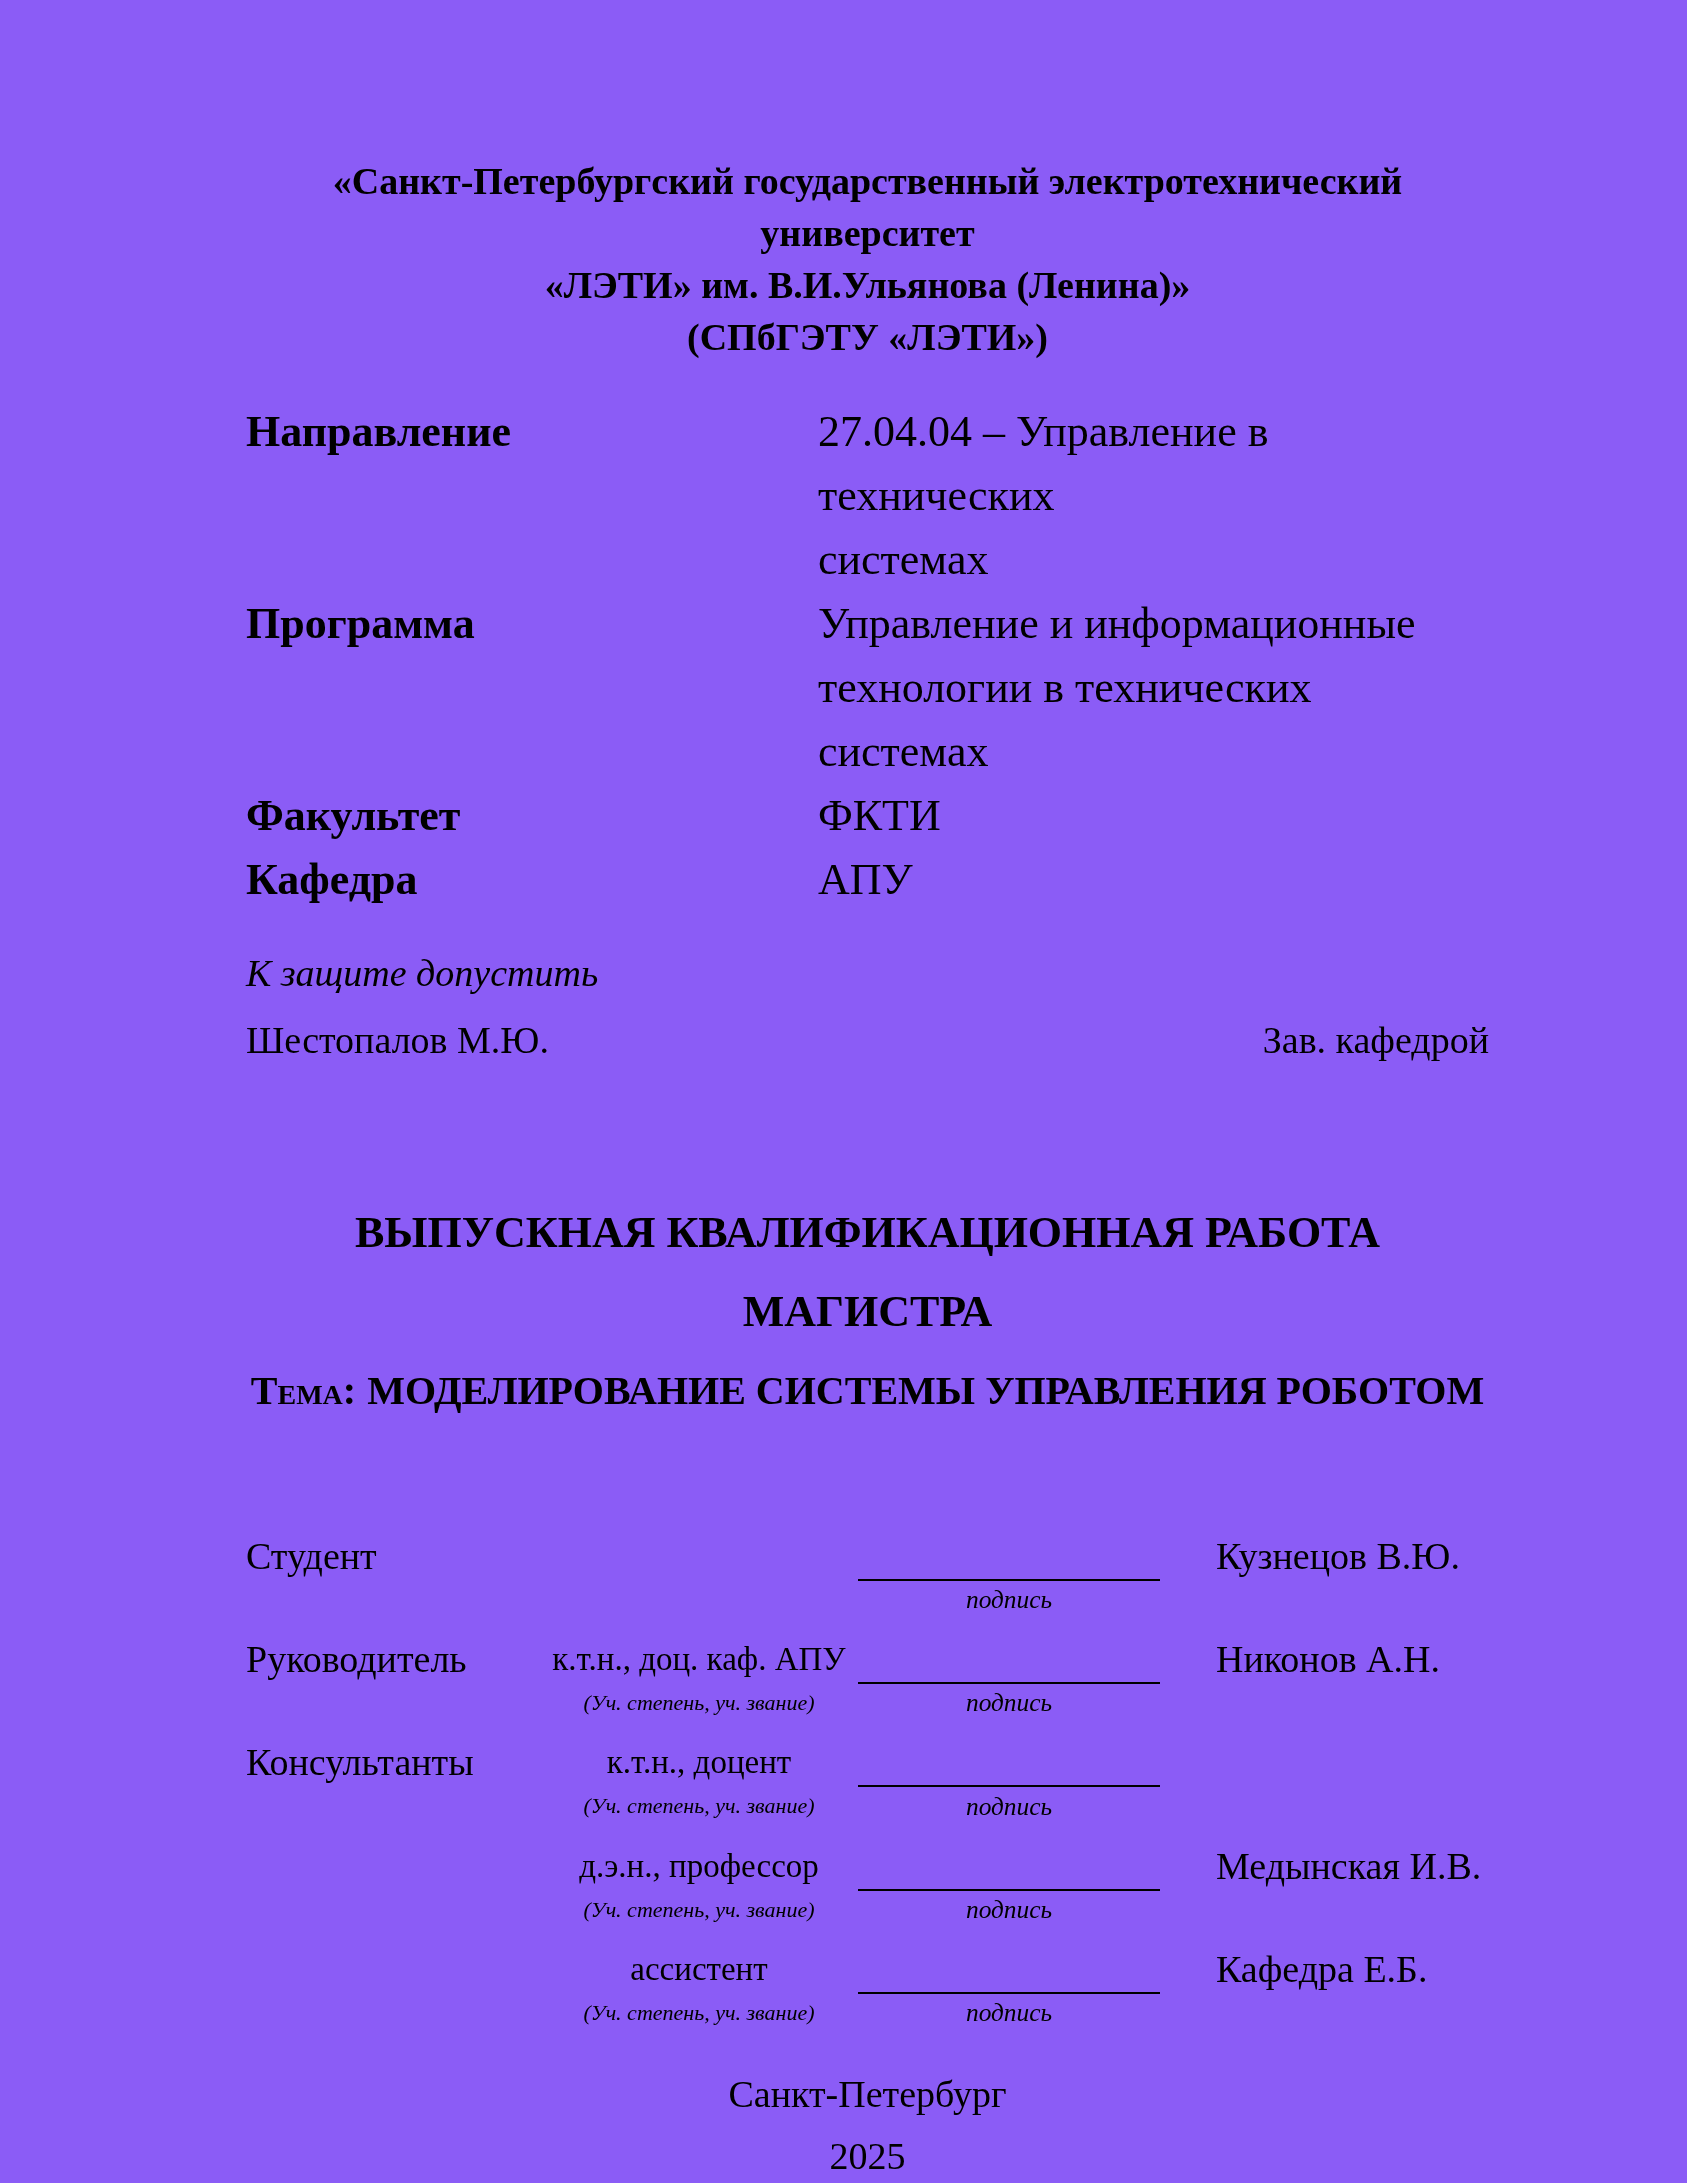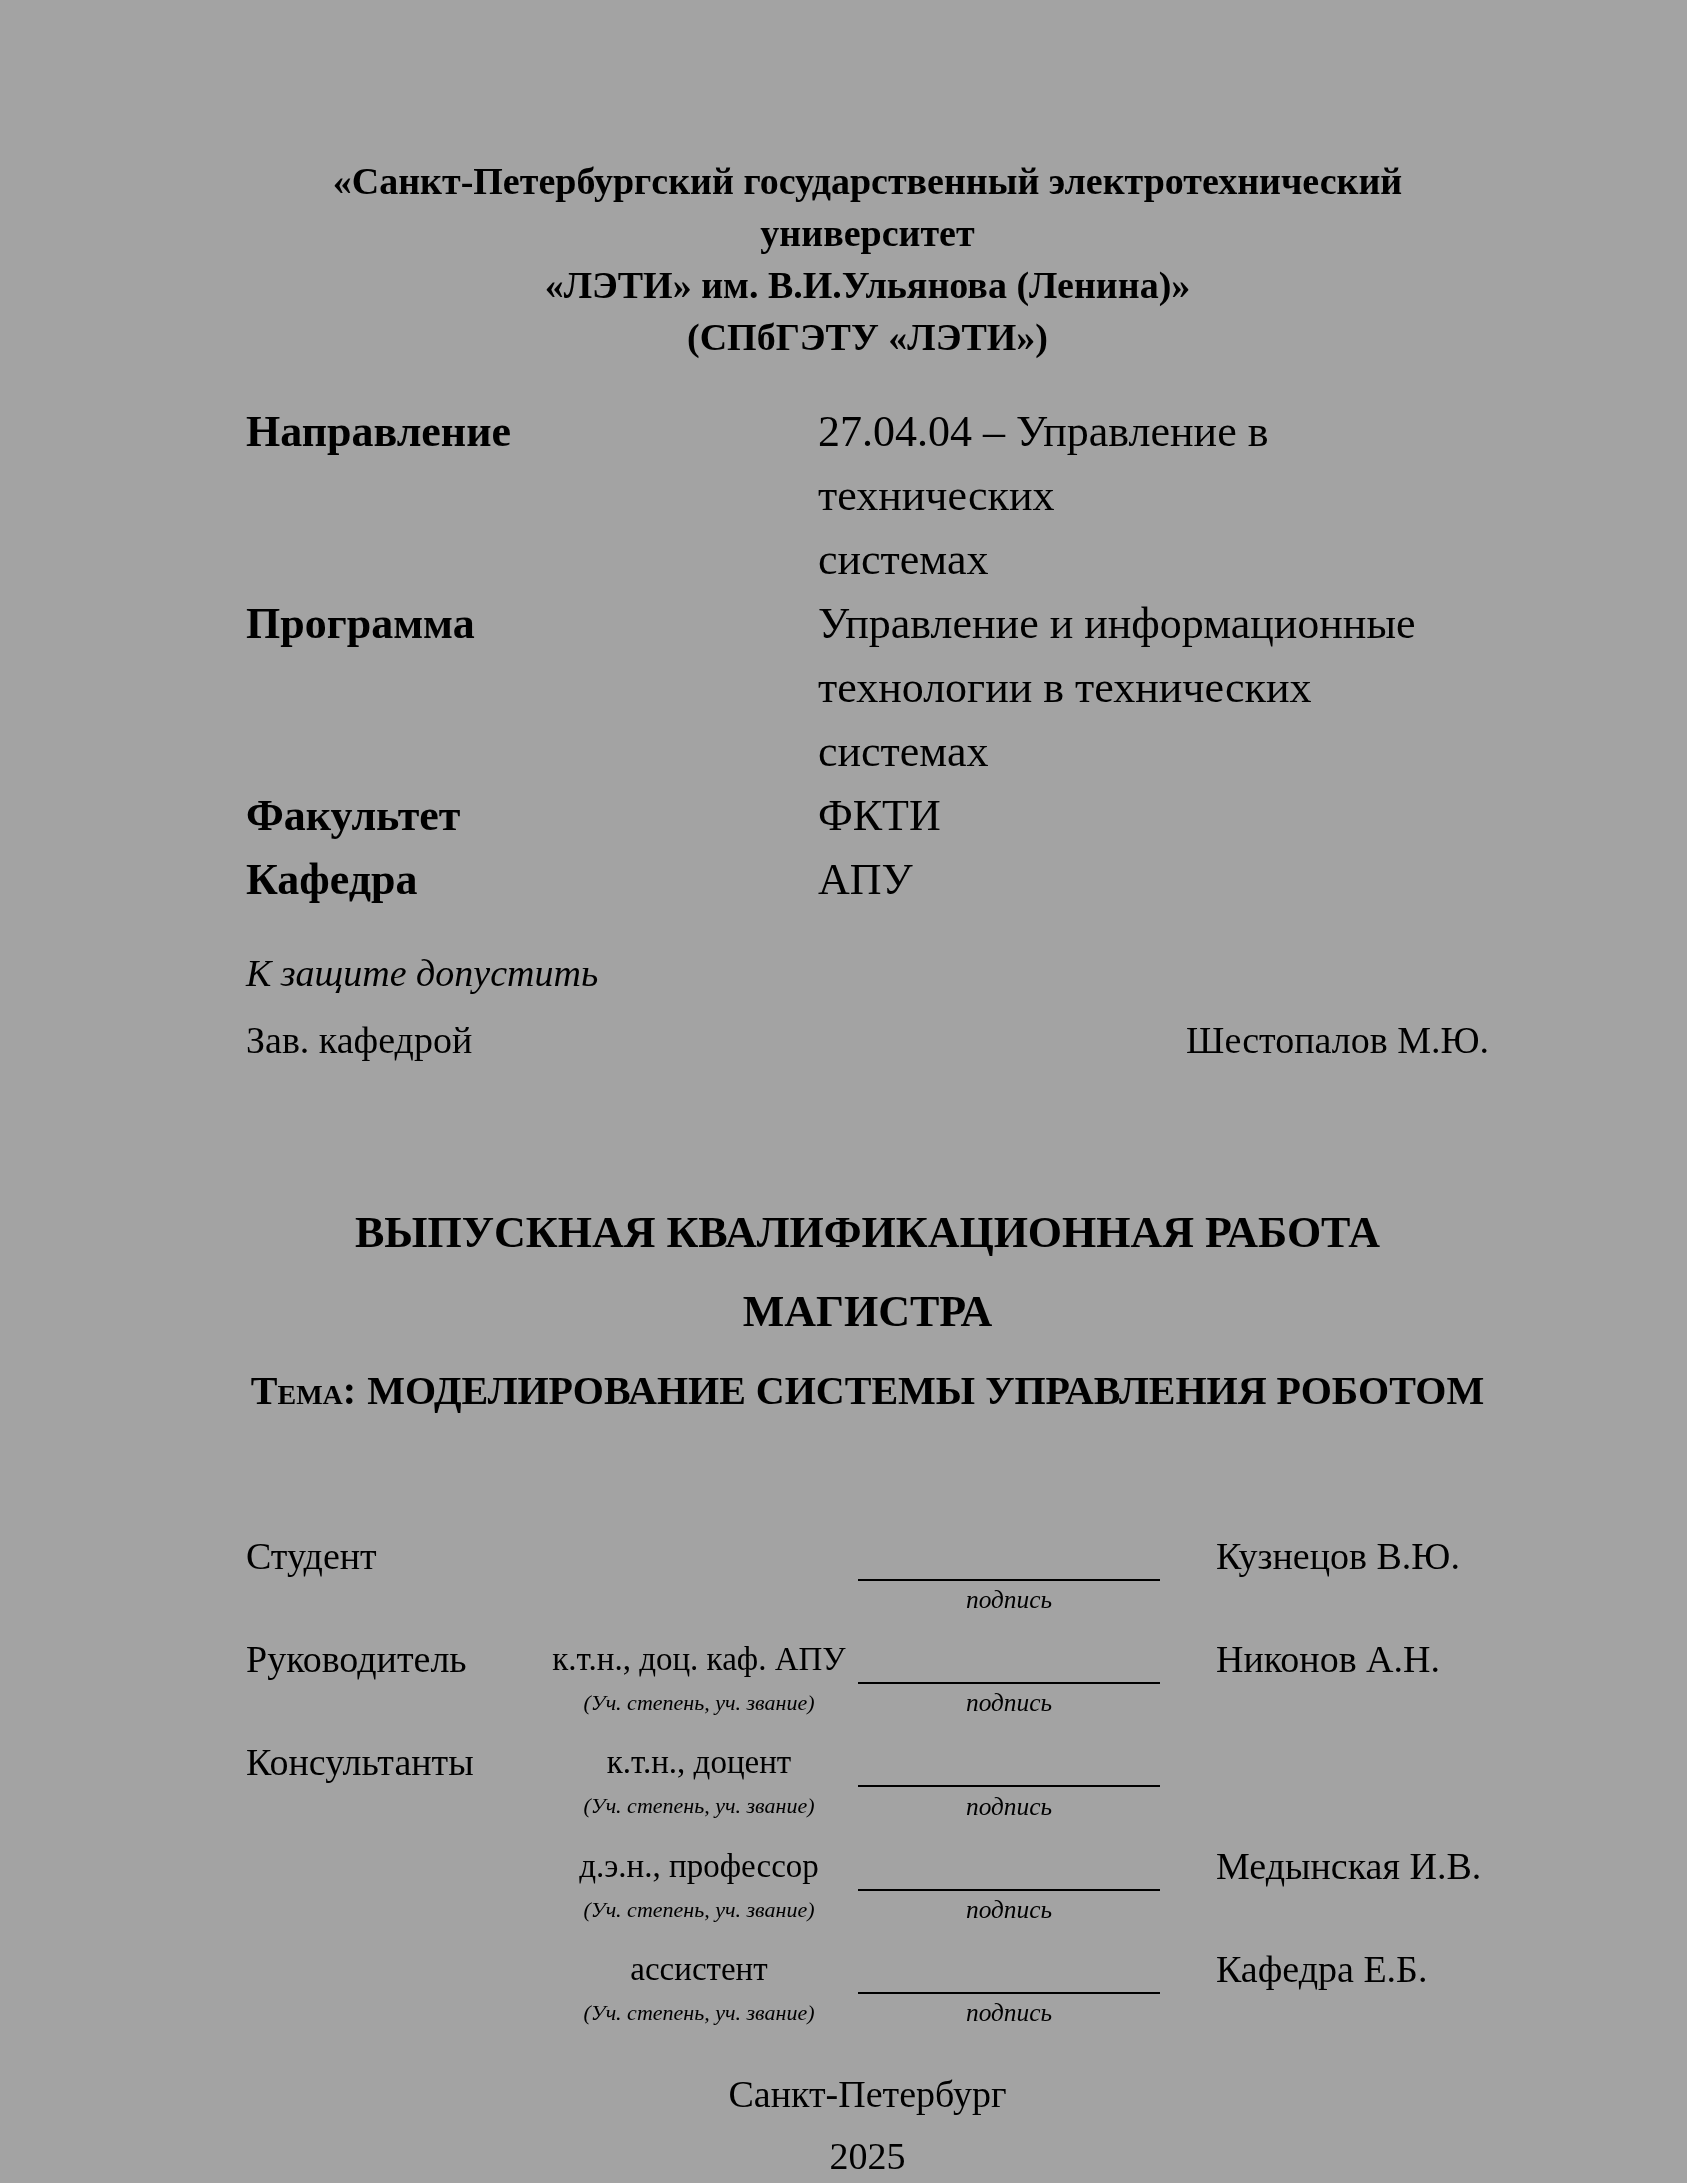--- a/index.html
+++ b/index.html
@@ -1,21 +1,21 @@
 <!DOCTYPE html>
 <html lang="ru" style="font-size:12.7px"><head>
 <meta charset="utf-8">
 <style>
   html, body { margin: 0; padding: 0; background: #888; }
   .page {
     position: relative;
     width: 1687px;
     height: 2183px;
     margin: 0 auto;
-    background: #a3a3a3;
+    background: #8b5cf6;
     box-sizing: border-box;
     padding: 155px 198px 0 246px;
     font-family: "Liberation Serif", "DejaVu Serif", serif;
     color: #000;
     overflow: hidden;
   }
 
   
   .doc-header {
     text-align: center;
@@ -98,22 +98,22 @@
     </div>
     <div class="field-row">
       <div class="field-label">Кафедра</div>
       <div>АПУ</div>
     </div>
   </div>
 
   <div class="admission">
     <div class="admission-line1">К защите допустить</div>
     <div class="admission-row">
+      <span>Шестопалов М.Ю.</span>
       <span>Зав. кафедрой</span>
-      <span>Шестопалов М.Ю.</span>
     </div>
   </div>
 
   <div class="title-block">
     <div>ВЫПУСКНАЯ КВАЛИФИКАЦИОННАЯ РАБОТА</div>
     <div>МАГИСТРА</div>
     <div class="theme-line">
       <span class="theme-label">Тема:</span><span>МОДЕЛИРОВАНИЕ СИСТЕМЫ УПРАВЛЕНИЯ РОБОТОМ</span>
     </div>
   </div>

